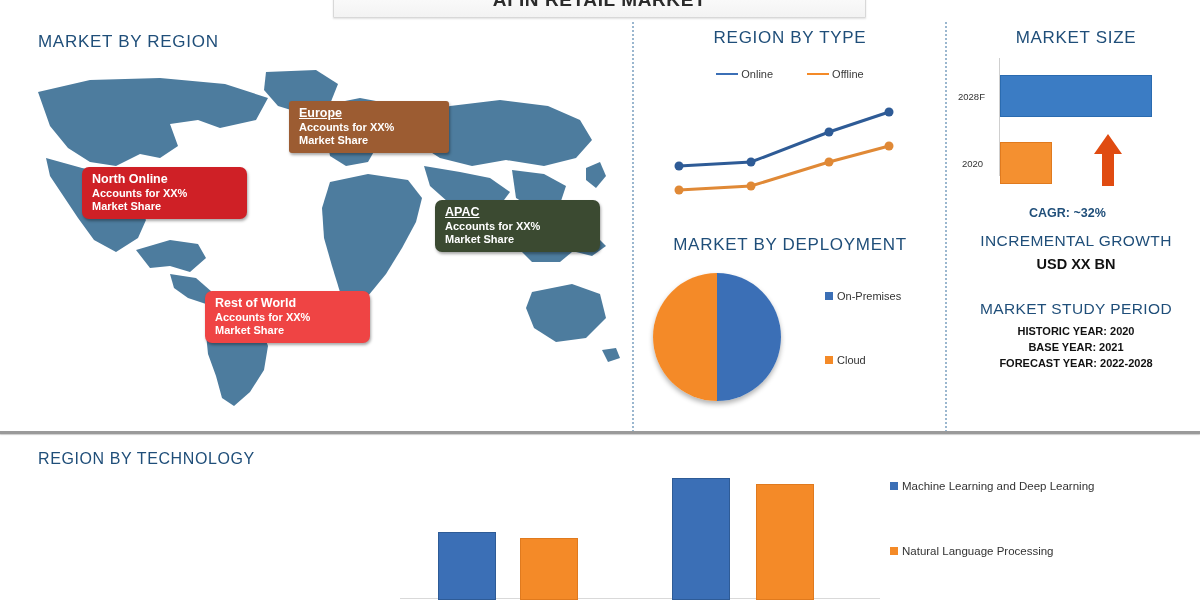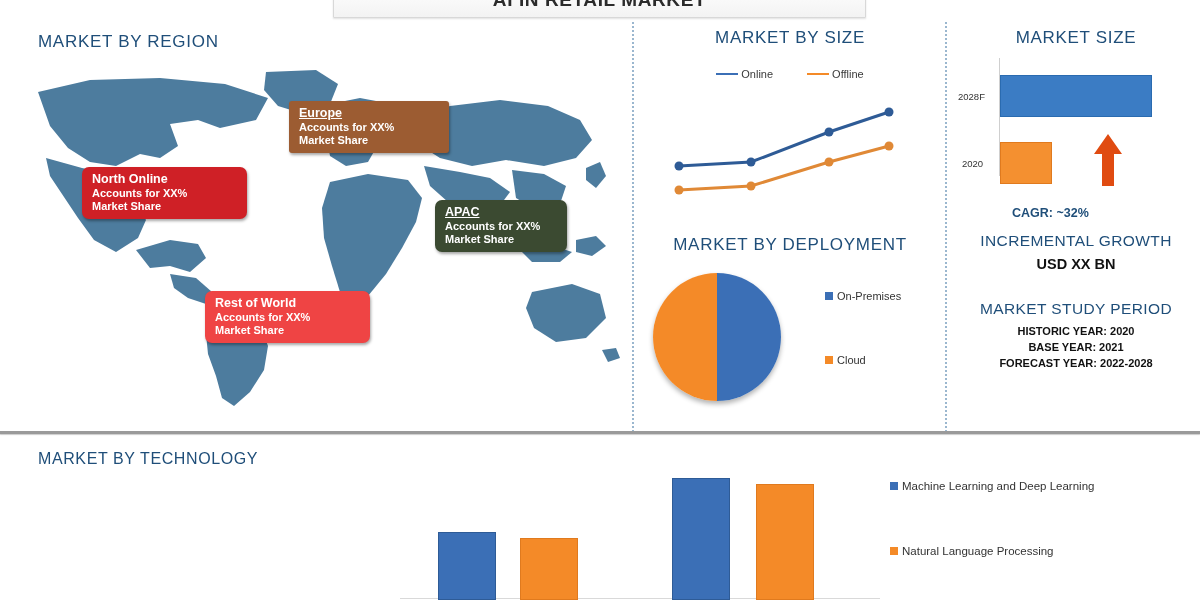--- a/index.html
+++ b/index.html
@@ -84,21 +84,21 @@
   }
   #pie-legend { position: absolute; left: 185px; top: 55px; }
   .lg-sq { display: flex; align-items: center; gap: 4px; font-size: 11px; color: #333; }
   .lg-sq .sw { width: 8px; height: 8px; display: inline-block; }
 
   
   #size-sec { position: absolute; left: 952px; top: 28px; width: 248px; height: 200px; }
   #size-chart { position: absolute; left: 0; top: 30px; width: 248px; height: 120px; }
   .sz-label { position: absolute; font-size: 9.5px; color: #333; }
   .sz-bar { position: absolute; }
-  #cagr { position: absolute; left: 60px; top: 178px; font-size: 12.5px; color: #1f4e79; font-weight: 600; white-space: nowrap; }
+  #cagr { position: absolute; left: 77px; top: 178px; font-size: 12.5px; color: #1f4e79; font-weight: 600; white-space: nowrap; }
 
   
   #info-sec { position: absolute; left: 952px; top: 232px; width: 248px; text-align: center; }
   .info-h { color: #1f4e79; font-size: 15.5px; letter-spacing: .4px; margin-bottom: 6px; white-space: nowrap; }
   .info-big { color: #111; font-size: 14.5px; font-weight: 700; margin-bottom: 28px; }
   .info-sm { color: #111; font-size: 11px; font-weight: 700; line-height: 1.45; }
 
   
   #tech-sec { position: absolute; left: 38px; top: 450px; width: 345px; }
   #tech-title { color: #1f4e79; font-size: 16px; letter-spacing: .6px; margin-bottom: 14px; }
@@ -172,34 +172,34 @@
   <span class="c-line">Accounts for XX%</span>
   <span class="c-line">Market Share</span>
 </div>
 
 <div class="callout" style="left:289px; top:101px; width:160px; background:#9c5c32; border-radius:3px;">
   <span class="c-title ul">Europe</span>
   <span class="c-line">Accounts for XX%</span>
   <span class="c-line">Market Share</span>
 </div>
 
-<div class="callout" style="left:435px; top:200px; width:132px; background:#3b4a31;">
+<div class="callout" style="left:435px; top:200px; width:165px; background:#3b4a31;">
   <span class="c-title ul">APAC</span>
   <span class="c-line">Accounts for XX%</span>
   <span class="c-line">Market Share</span>
 </div>
 
 <div class="callout" style="left:205px; top:291px; width:165px; background:#ef4444;">
   <span class="c-title">Rest of World</span>
   <span class="c-line">Accounts for XX%</span>
   <span class="c-line">Market Share</span>
 </div>
 
 <div id="type-sec">
-  <div class="sec-title" style="text-align:center;">MARKET BY SIZE</div>
+  <div class="sec-title" style="text-align:center;">REGION BY TYPE</div>
 
   <div id="type-legend">
     <span class="lg-line">
       <span class="seg" style="background:#3b6fb6;"></span>
       <span>Online</span>
     </span>
     <span class="lg-line">
       <span class="seg" style="background:#f48a28;"></span>
       <span>Offline</span>
     </span>
@@ -260,21 +260,21 @@
 <div id="info-sec">
   <div class="info-h">INCREMENTAL GROWTH</div>
   <div class="info-big">USD XX BN</div>
   <div class="info-h">MARKET STUDY PERIOD</div>
   <div class="info-sm">HISTORIC YEAR: 2020</div>
   <div class="info-sm">BASE YEAR: 2021</div>
   <div class="info-sm">FORECAST YEAR: 2022-2028</div>
 </div>
 
 <div id="tech-sec">
-  <div id="tech-title">MARKET BY TECHNOLOGY</div>
+  <div id="tech-title">REGION BY TECHNOLOGY</div>
 </div>
 
 <div id="tech-axis"></div>
 
 <div id="tech-chart">
   <div class="tb" style="left:38px; width:58px; height:68px; background:#3b6fb6; border:1px solid #2e5b96;"></div>
   <div class="tb" style="left:120px; width:58px; height:62px; background:#f48a28; border:1px solid #e07a1e;"></div>
   <div class="tb" style="left:272px; width:58px; height:122px; background:#3b6fb6; border:1px solid #2e5b96;"></div>
   <div class="tb" style="left:356px; width:58px; height:116px; background:#f48a28; border:1px solid #e07a1e;"></div>
 </div>

